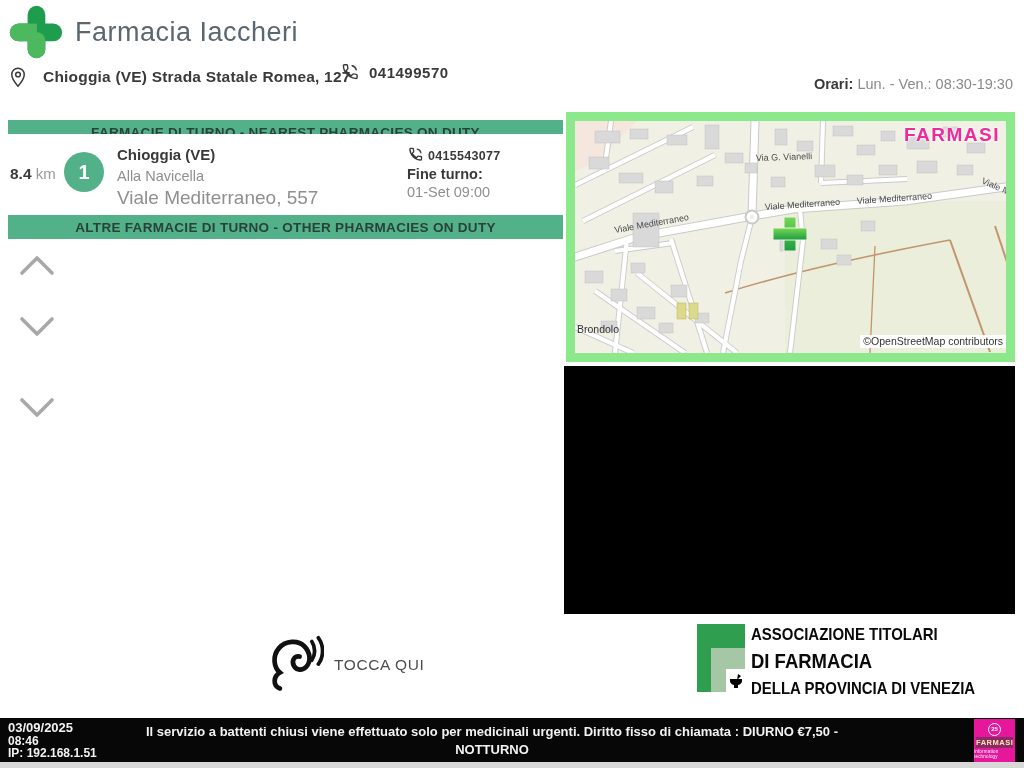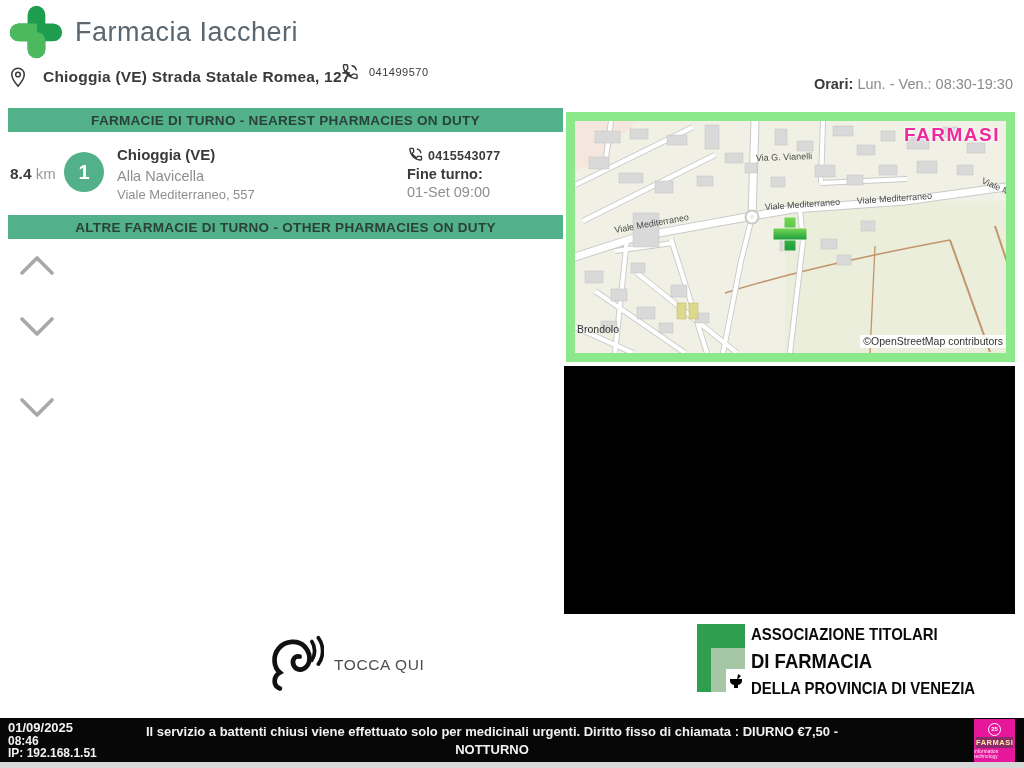--- a/index.html
+++ b/index.html
@@ -7,39 +7,39 @@
   .stage { position:relative; width:1024px; height:768px; background:#fff; }
 
   
   .logo-cross { position:absolute; left:8px; top:4px; width:56px; height:56px; }
   .page-title { position:absolute; left:75px; top:17px; font-size:27px; font-weight:400; color:#5b6770; letter-spacing:.5px; }
   .addr-row { position:absolute; left:8px; top:64px; height:26px; display:flex; align-items:center;gap:8px; }
   .pin-ic { width:20px; height:24px; margin-right:7px; }
   .addr-text { font-size:15.5px; font-weight:bold; color:#3a3a3a; letter-spacing:.2px; }
   .phone-row { position:absolute; left:340px; top:62px; display:flex; align-items:center; }
   .phone-ic { width:20px; height:20px; margin-right:9px; }
-  .phone-text { font-size:11px; font-weight:normal; color:#3a3a3a; letter-spacing:.5px; }
+  .phone-text { font-size:15px; font-weight:bold; color:#3a3a3a; letter-spacing:.5px; }
   .orari { position:absolute; right:11px; top:76px; font-size:14.5px; color:#8a8a8a; }
   .orari b { color:#3a3a3a; }
 
   
   .banner { position:absolute; left:8px; width:555px; height:24px; background:#52b189;
             display:flex; align-items:center; justify-content:center;
             font-size:13.5px; font-weight:bold; color:#29413a; letter-spacing:.3px; }
-  .banner1 { top:108px; } .banner2 { top:215px; }
+  .banner1 { top:120px; } .banner2 { top:215px; }
 
   .duty-item { position:absolute; left:8px; top:134px; width:555px; height:81px; background:#fff; cursor:pointer; }
   .dist { position:absolute; left:2px; top:31px; font-size:15px; color:#999; }
   .dist b { color:#3a3a3a; font-size:15.5px; }
   .rank-circle { position:absolute; left:56px; top:18px; width:40px; height:40px; border-radius:50%;
                  background:#52b189; color:#fff; font-size:20px; font-weight:bold;
                  display:flex; align-items:center; justify-content:center; }
   .duty-city { position:absolute; left:109px; top:12px; font-size:15px; font-weight:bold; color:#3a3a3a; }
   .duty-name { position:absolute; left:109px; top:34px; font-size:14.5px; color:#8f8f8f; }
-  .duty-street { position:absolute; left:109px; top:53px; font-size:13px; color:#8f8f8f; }
+  .duty-street { position:absolute; left:109px; top:53px; font-size:19px; color:#8f8f8f; }
   .duty-right { position:absolute; left:399px; top:8px; }
   .duty-phone { display:flex; align-items:flex-end; }
   .duty-phone .phone-ic2 { width:17px; height:17px; margin-right:4px; }
   .duty-phone-num { font-size:12.5px; font-weight:bold; color:#3a3a3a; margin-top:7px; letter-spacing:.3px; }
   .fine-label { font-size:14.5px; font-weight:bold; color:#3a3a3a; margin-top:3px; }
   .fine-value { font-size:14.5px; color:#8f8f8f; margin-top:2px; }
 
   .chev-btn { position:absolute; left:18px; width:38px; height:24px; background:none; border:none; cursor:pointer; }
   .chev-up { top:253px; } .chev-dn1 { top:315px; } .chev-dn2 { top:396px; }
 
@@ -304,21 +304,21 @@
     </div>
     <div class="assoc-text">
       <div class="assoc-l1">ASSOCIAZIONE TITOLARI</div>
       <div class="assoc-l2">DI FARMACIA</div>
       <div class="assoc-l3">DELLA PROVINCIA DI VENEZIA</div>
     </div>
   </div>
 
   <div class="footer">
     <div class="foot-left">
-      <div class="foot-date">01/09/2025</div>
+      <div class="foot-date">03/09/2025</div>
       <div class="foot-time">08:46</div>
       <div class="foot-ip">IP: 192.168.1.51</div>
     </div>
     <div class="foot-center">
       <span>Il servizio a battenti chiusi viene effettuato solo per medicinali urgenti. Diritto fisso di chiamata : DIURNO €7,50 - NOTTURNO</span><br>
       <span>€10,00 (Art.9 D.M. 22/09/2017)</span>
     </div>
     <div class="foot-logo">
       <div class="foot-badge">25</div>
       <div class="foot-brand">FARMASI</div>

